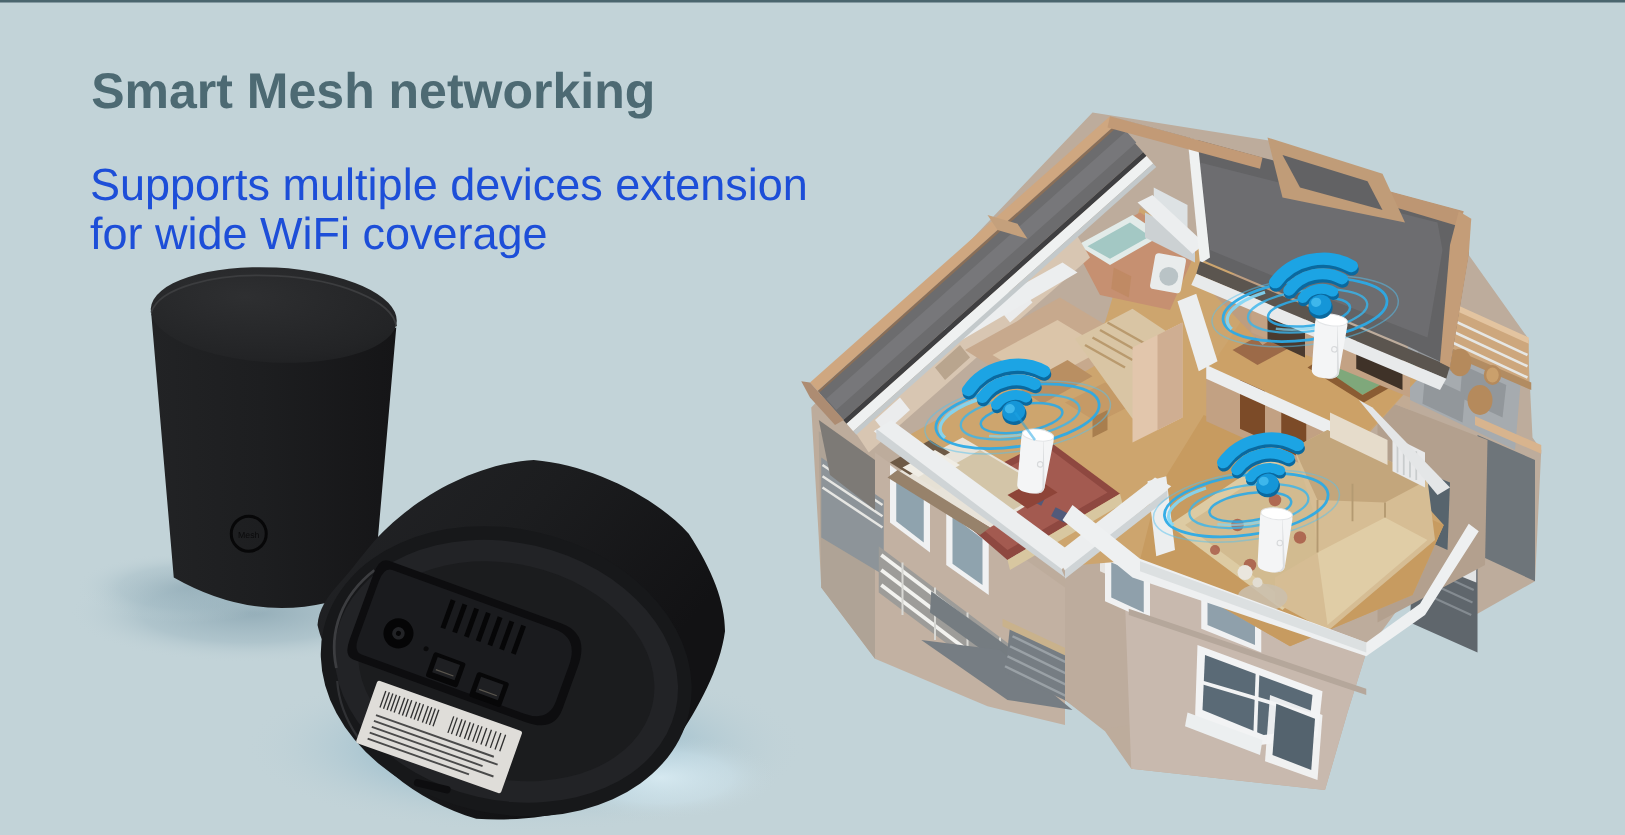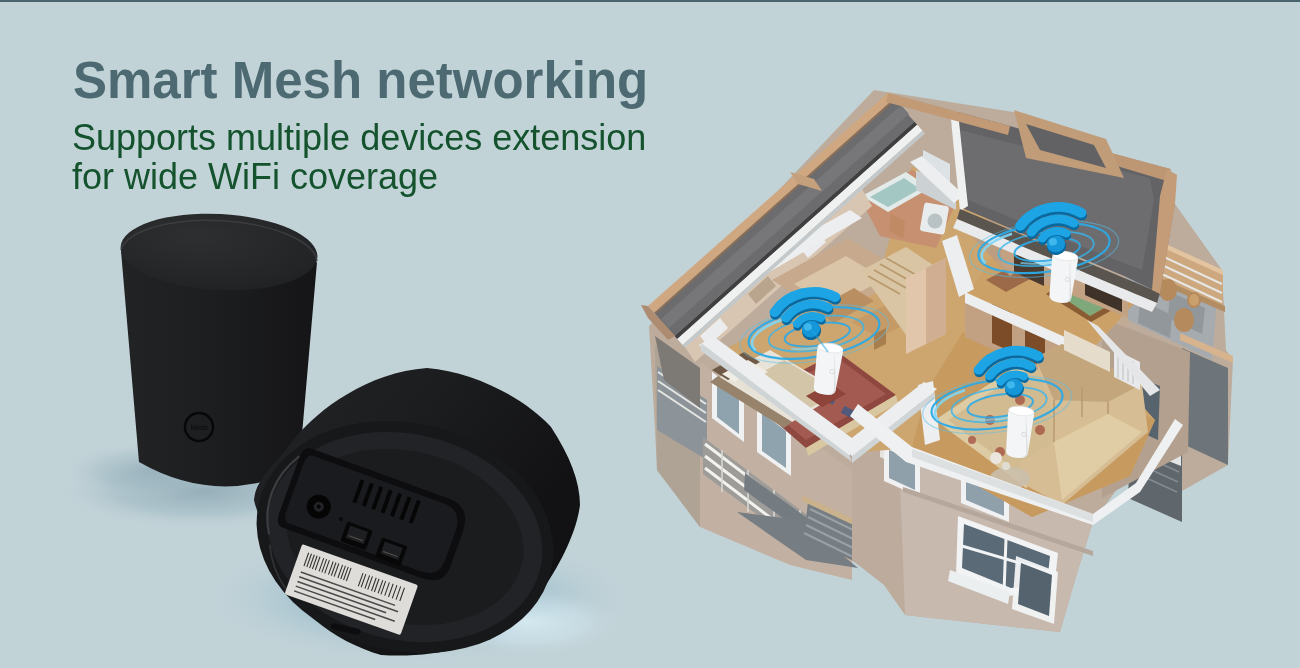--- a/index.html
+++ b/index.html
@@ -1,19 +1,19 @@
 <!DOCTYPE html>
 <html><head>
 <meta charset="utf-8">
 <style>
   html,body{margin:0;padding:0;}
   #stage{position:relative;width:1300px;height:668px;background:#c2d3d8;overflow:hidden;font-family:"Liberation Sans",sans-serif;}
   #topline{position:absolute;left:0;top:0;width:1300px;height:2px;background:#4a656e;}
-  #title{position:absolute;left:73px;top:51px;font-size:51px;font-weight:bold;color:#4d6a73;letter-spacing:0px;}
-  #sub{position:absolute;left:72px;top:118px;font-size:36px;font-weight:normal;color:#14532d;line-height:39px;}
+  #title{position:absolute;left:73px;top:51px;font-size:40px;font-weight:bold;color:#4d6a73;letter-spacing:0px;}
+  #sub{position:absolute;left:72px;top:128px;font-size:36px;font-weight:normal;color:#1d4ed8;line-height:39px;}
 </style>
 </head>
 <body>
 <div id="stage">
   <div id="topline"></div>
   <div id="title">Smart Mesh networking</div>
   <div id="sub">Supports multiple devices extension<br>for wide WiFi coverage</div>
   <svg id="art" width="1300" height="668" viewBox="0 0 1300 668" style="position:absolute;left:0;top:0;">
     <defs>
       <linearGradient id="cylSide" x1="0" y1="0" x2="1" y2="0">

